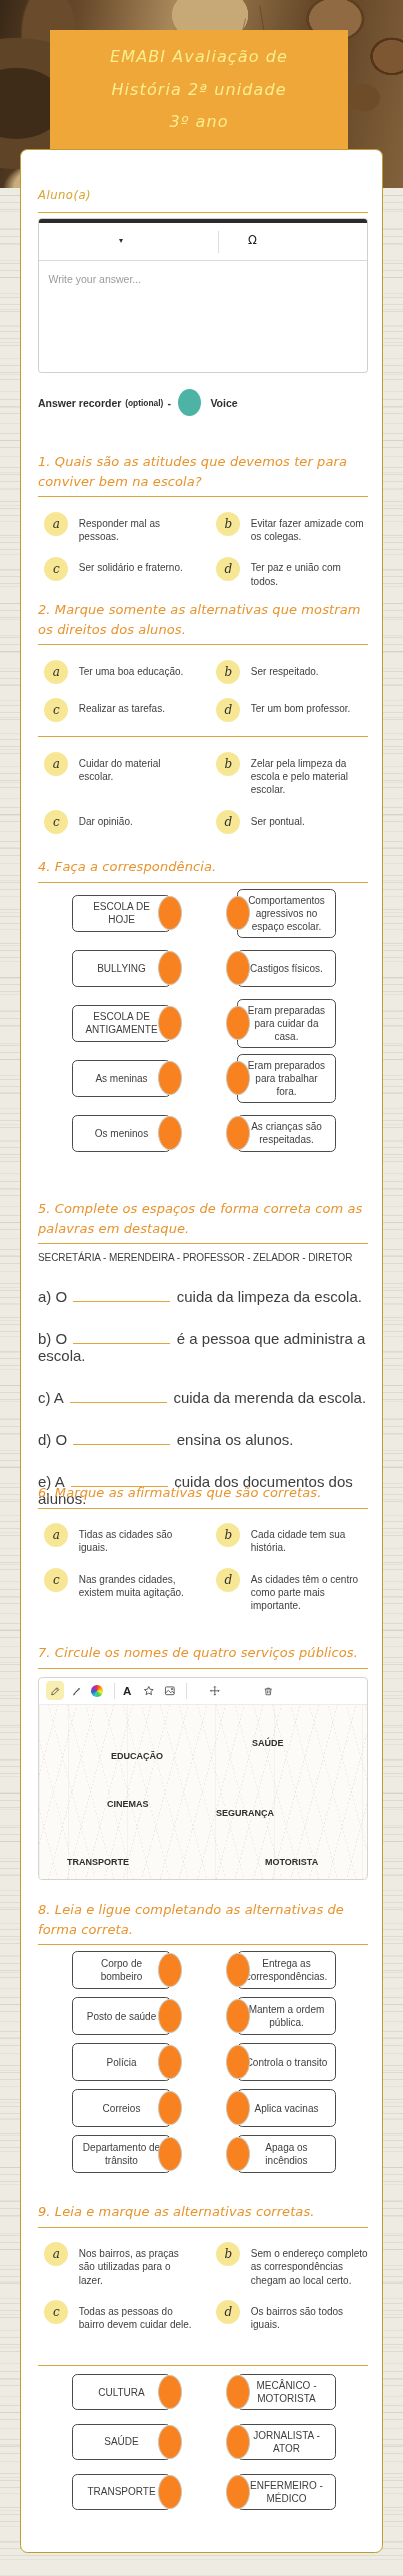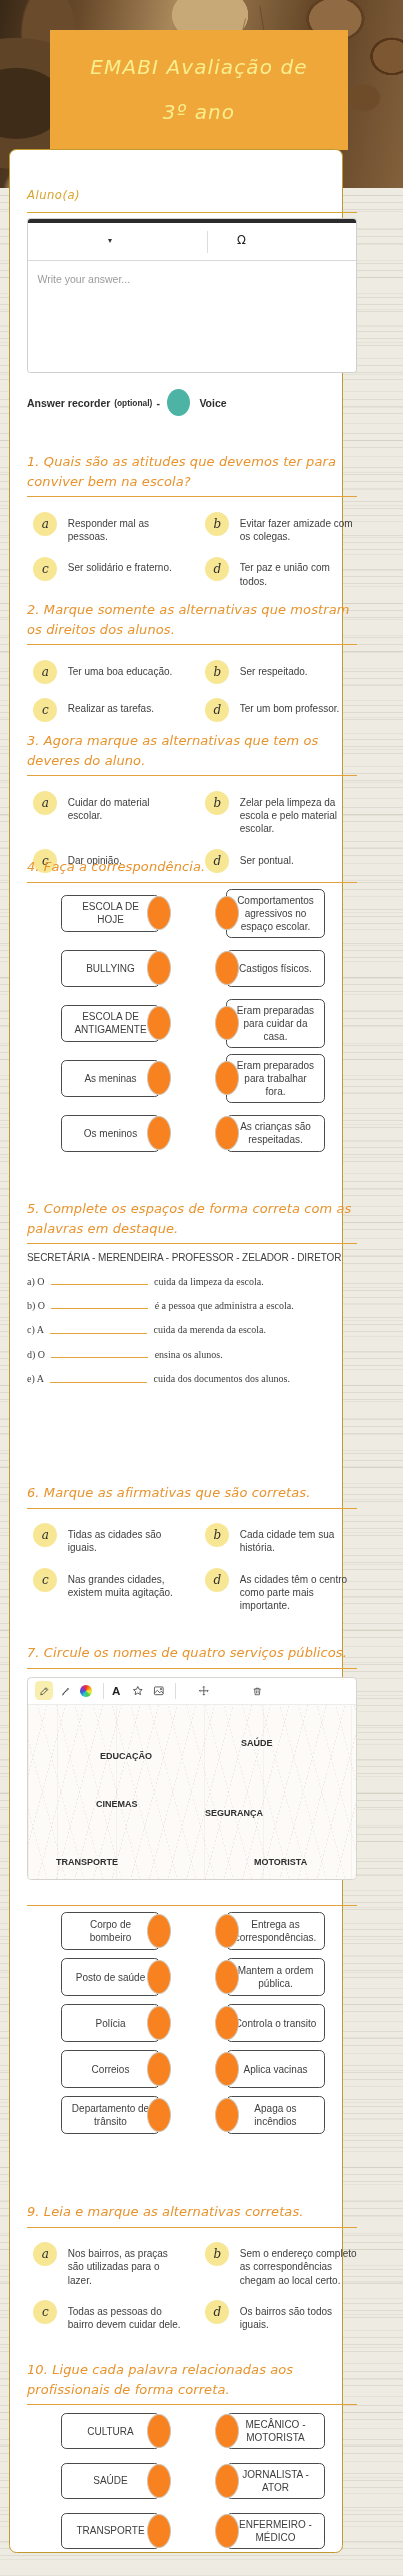--- a/index.html
+++ b/index.html
@@ -30,25 +30,25 @@
   .ml2{left:273px;top:5.3px;width:1.1px;height:174px;transform:rotate(-9deg);}
   .ml3{left:158px;top:47px;width:126px;height:1.1px;transform:rotate(4deg);}
   
   .banner{
     position:absolute;left:50px;top:30px;width:298px;height:120px;
     background:#efa73a;display:flex;flex-direction:column;justify-content:space-evenly;
     text-align:center;padding:3.2px 0;box-sizing:border-box;
   }
   .banner .t{
     font-family:"DejaVu Sans", sans-serif;font-style:italic;
-    font-size:20px;color:#f8ee8d;letter-spacing:1.1px;line-height:1.05;
+    font-size:16px;color:#f8ee8d;letter-spacing:1.1px;line-height:1.05;
   }
   
   .card{
-    position:absolute;left:9px;top:149px;width:334px;height:2404px;
+    position:absolute;left:20px;top:149px;width:363px;height:2404px;
     background:#ffffff;border:0.5px solid #c09a2e;border-radius:7.4px;
     box-sizing:border-box;
   }
   .abs{position:absolute;left:17px;width:330px;}
   
   .student-label{top:38px;font-family:"DejaVu Sans",sans-serif;font-style:italic;font-size:11.6px;color:#d9a32e;letter-spacing:0.5px;}
   .label-underline{top:62px;border:none;border-top:1.1px solid #d9a62e;margin:0;}
   .text-editor{top:68px;height:155px;border:0.5px solid #cfcfcf;border-radius:3.2px;background:#fff;box-sizing:border-box;}
   .te-topbar{height:4.2px;background:#2b2b2b;border-radius:2.6px 2.6px 0 0;}
   .te-toolbar{height:37px;border-bottom:0.5px solid #d9d9d9;position:relative;}
@@ -97,21 +97,21 @@
   .q4 .rows{margin-top:3.2px;}
   .q8 .match-row{height:38px;margin-bottom:8px;}
   .q8 .mbox{height:38px;}
   .q8 .rows{margin-top:5.8px;}
   .q10 .match-row{height:36px;margin-bottom:13.7px;}
   .q10 .mbox{height:36px;font-size:10px;}
   .q10 .rows{margin-top:8px;}
   .q10 .mbox, .q4 .mbox.upper{text-transform:none;}
   
   .word-bank{margin-top:7.4px;font-size:10px;font-weight:normal;color:#3e3e3e;letter-spacing:-0.1px;}
-  .q5-item{margin-top:13px;font-size:10px;color:#3e3e3e;font-family:Liberation Serif, serif;}
+  .q5-item{margin-top:25px;font-size:15px;color:#3e3e3e;}
   .q5-item:first-of-type{margin-top:24px;}
   .blank{display:inline-block;width:97px;height:8.4px;border-bottom:1.1px solid #e5a43b;margin:0 6.3px 0 6.3px;}
   
   .draw-editor{margin-top:8px;border:0.5px solid #d6d4ce;border-radius:4.2px;overflow:hidden;background:#fff;}
   .dtoolbar{height:26px;display:flex;align-items:center;padding-left:6.8px;}
   .tool{display:flex;align-items:center;justify-content:center;width:18px;height:19px;margin-right:3.2px;}
   .tool svg{display:block;}
   .tool-active{background:#f7eeb0;border-radius:4.2px;}
   .tdivider{width:0.5px;height:16px;background:#ddd;margin:0 4.2px;}
   .colorwheel{width:11.6px;height:11.6px;border-radius:50%;background:conic-gradient(#e33,#f90,#ee5,#4c4,#3cc,#36c,#93c,#e33);}
@@ -134,20 +134,21 @@
 </style>
 </head>
 <body>
 
 <div class="header-photo">
   <div class="map-line ml1"></div>
   <div class="map-line ml2"></div>
   <div class="map-line ml3"></div>
   <div class="banner">
     <div class="t">EMABI Avaliação de</div>
+    <div class="t">História 2ª unidade</div>
     <div class="t">3º ano</div>
   </div>
 </div>
 
 <div class="card">
 
   <div class="abs student-label">Aluno(a)</div>
   <hr class="abs label-underline">
 
   <div class="abs text-editor">
@@ -208,21 +209,20 @@
         <span class="opt-text">Realizar as tarefas.</span>
       </div>
       <div class="option">
         <span class="opt-circle">d</span>
         <span class="opt-text">Ter um bom professor.</span>
       </div>
     </div>
   </div>
 
   <div class="abs q3">
-    <div class="q-heading">3. Agora marque as alternativas que tem os deveres do aluno.</div>
     <hr class="q-underline">
     <div class="options">
       <div class="option">
         <span class="opt-circle">a</span>
         <span class="opt-text">Cuidar do material escolar.</span>
       </div>
       <div class="option">
         <span class="opt-circle">b</span>
         <span class="opt-text">Zelar pela limpeza da escola e pelo material escolar.</span>
       </div>
@@ -388,20 +388,21 @@
         <span class="cword cw-saude">SAÚDE</span>
         <span class="cword cw-cinemas">CINEMAS</span>
         <span class="cword cw-seguranca">SEGURANÇA</span>
         <span class="cword cw-transporte">TRANSPORTE</span>
         <span class="cword cw-padarias">MOTORISTA</span>
       </div>
     </div>
   </div>
 
   <div class="abs q8">
+    <div class="q-heading">8. Leia e ligue completando as alternativas de forma correta.</div>
     <hr class="q-underline">
     <div class="rows">
       <div class="match-row">
         <div class="mbox mleft">
             <span>Corpo de bombeiro</span>
             <span class="dot dot-r"></span>
           </div>
         <div class="mbox mright">
             <span class="dot dot-l"></span>
             <span>Entrega as correspondências.</span>
@@ -467,21 +468,20 @@
         <span class="opt-text">Todas as pessoas do bairro devem cuidar dele.</span>
       </div>
       <div class="option">
         <span class="opt-circle">d</span>
         <span class="opt-text">Os bairros são todos iguais.</span>
       </div>
     </div>
   </div>
 
   <div class="abs q10">
-    <div class="q-heading">10. Ligue cada palavra relacionadas aos profissionais de forma correta.</div>
     <hr class="q-underline">
     <div class="rows">
       <div class="match-row">
         <div class="mbox mleft">
             <span>CULTURA</span>
             <span class="dot dot-r"></span>
           </div>
         <div class="mbox mright">
             <span class="dot dot-l"></span>
             <span>MECÂNICO - MOTORISTA</span>

